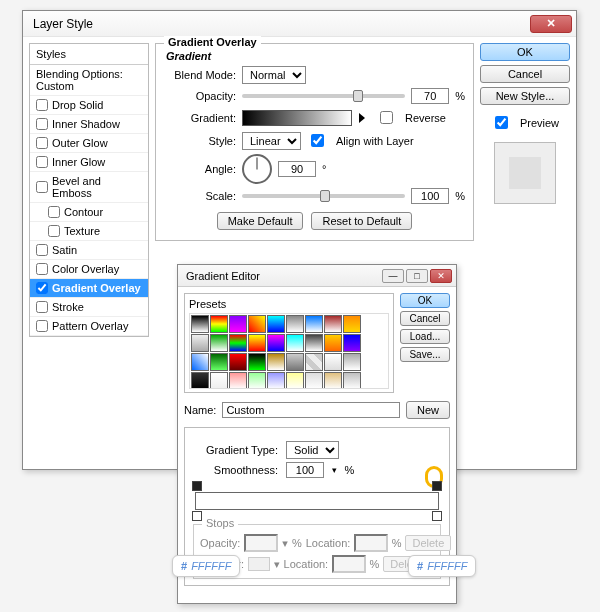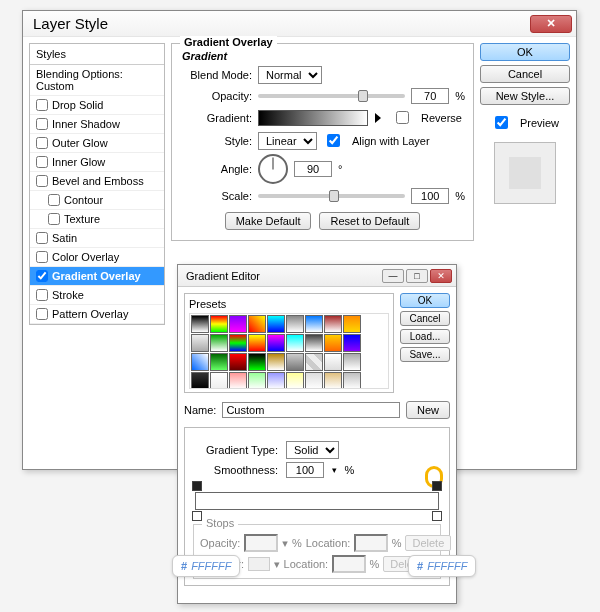--- a/index.html
+++ b/index.html
@@ -1,23 +1,23 @@
 <!DOCTYPE html>
 <html><head>
 <meta charset="utf-8">
 <style>
 * { box-sizing: border-box; font-family: "Segoe UI", Tahoma, sans-serif; font-size: 11px; }
 body { margin: 0; background: #f4f4f4; width: 600px; height: 612px; position: relative; }
 .dialog { position: absolute; background: #fff; border: 1px solid #888; box-shadow: 2px 2px 6px rgba(0,0,0,.2); }
 .main-dialog { left: 22px; top: 10px; width: 555px; height: 460px; }
 .titlebar { height: 26px; display: flex; align-items: center; justify-content: space-between; padding: 0 4px 0 10px; border-bottom: 1px solid #e5e5e5; background: linear-gradient(#fdfdfd,#f2f2f2); }
-.title-text { font-size: 15px; }
+.title-text { font-size: 12px; }
 .close-btn { width: 42px; height: 18px; background: linear-gradient(#d97a7a,#c34a4a); border: 1px solid #a33; border-radius: 3px; color: #fff; display: flex; align-items: center; justify-content: center; font-weight: bold; cursor: pointer; }
 .content { display: flex; padding: 6px; gap: 6px; }
-.styles-panel { width: 136px; border: 1px solid #bbb; background: #fff; }
+.styles-panel { width: 120px; border: 1px solid #bbb; background: #fff; }
 .styles-head { padding: 4px 6px; border-bottom: 1px solid #ccc; }
 .style-item { padding: 3px 6px; border-bottom: 1px solid #eee; display: flex; align-items: center; gap: 4px; cursor: pointer; }
 .style-item.sub { padding-left: 18px; }
 .style-item.selected { background: #3399ff; color: #fff; font-weight: bold; }
 .style-item input[type=checkbox] { margin: 0; width: 12px; height: 12px; }
 .center { flex: 1; }
 .fieldset { border: 1px solid #bbb; padding: 6px 8px; margin-bottom: 6px; position: relative; }
 .fieldset-title { position: absolute; top: -8px; left: 8px; background: #fff; padding: 0 4px; font-weight: bold; }
 .row { display: flex; align-items: center; margin: 4px 0; gap: 6px; }
 .row label { width: 72px; text-align: right; }

